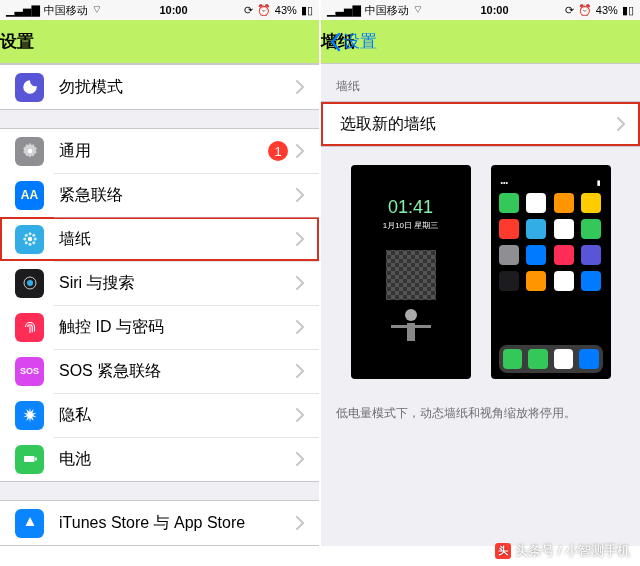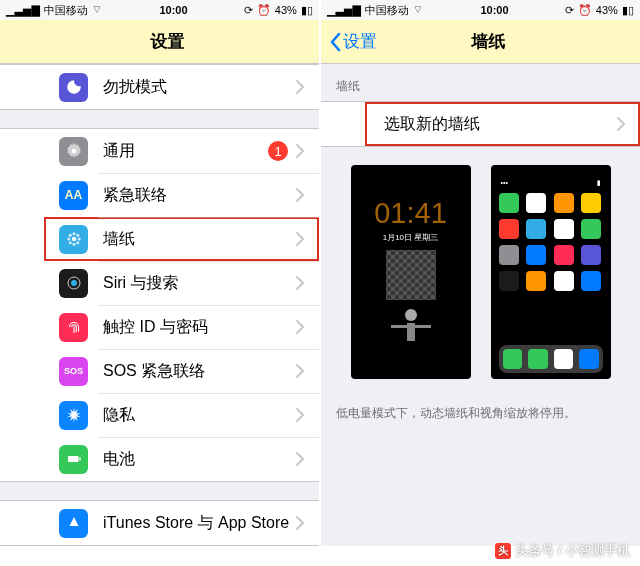--- a/index.html
+++ b/index.html
@@ -3,40 +3,40 @@
 <meta charset="utf-8">
 <style>
 * { margin: 0; padding: 0; box-sizing: border-box; font-family: -apple-system, "Helvetica Neue", sans-serif; }
 body { background: #fff; width: 640px; height: 566px; position: relative; overflow: hidden; }
 .screens { display: flex; gap: 2px; }
 .screen { width: 319px; background: #efeff4; display: flex; flex-direction: column; }
 .statusbar { height: 20px; background: #f7f7f8; display: flex; align-items: center; justify-content: space-between; padding: 0 6px; font-size: 11px; color: #000; }
 .sb-left, .sb-right { display: flex; align-items: center; gap: 4px; }
 .sb-time { position: absolute; left: 50%; transform: translateX(-50%); font-weight: 600; margin-left: 14px; }
 .screen { position: relative; }
-.navbar { height: 44px; background: #fef9c3; border-bottom: 1px solid #c8c7cc; display: flex; align-items: center; justify-content: center; position: relative; padding-left: 16px; }
+.navbar { height: 44px; background: #bef264; border-bottom: 1px solid #c8c7cc; display: flex; align-items: center; justify-content: flex-start; position: relative; }
 .nav-title { font-size: 17px; font-weight: 600; }
 .nav-back { position: absolute; left: 8px; display: flex; align-items: center; color: #007aff; font-size: 17px; }
 .nav-back svg { margin-right: 2px; }
 .content { flex: 1; overflow-y: auto; }
-.group { margin-top: 18px; background: #fff; border-top: 1px solid #c8c7cc; border-bottom: 1px solid #c8c7cc; padding-left: 44px; }
+.group { margin-top: 18px; background: #fff; border-top: 1px solid #c8c7cc; border-bottom: 1px solid #c8c7cc; }
 .group.first { margin-top: 0; }
 .group-header { font-size: 12px; color: #6d6d72; padding: 14px 15px 6px; }
 .row { display: flex; align-items: center; height: 44px; padding: 0 15px; background: #fff; position: relative; }
 .row + .row::before { content: ""; position: absolute; left: 54px; right: 0; top: 0; height: 1px; background: #c8c7cc; transform: scaleY(0.5); }
 .row-icon { width: 29px; height: 29px; border-radius: 6px; margin-right: 15px; display: flex; align-items: center; justify-content: center; flex-shrink: 0; }
 .row-label { flex: 1; font-size: 16px; color: #000; }
 .chevron { color: #c7c7cc; flex-shrink: 0; }
 .badge { background: #ff3b30; color: #fff; min-width: 20px; height: 20px; border-radius: 10px; display: flex; align-items: center; justify-content: center; font-size: 13px; margin-right: 8px; padding: 0 6px; }
 .highlight { outline: 2px solid #d7301f; outline-offset: -2px; }
 .row.noicon .row-label { margin-left: 4px; }
 .footer-note { font-size: 12px; color: #6d6d72; padding: 8px 15px; }
 .previews { display: flex; gap: 20px; padding: 18px; justify-content: center; }
 .preview { width: 120px; height: 214px; border-radius: 4px; background: #000; position: relative; overflow: hidden; }
-.preview-lock-time { color: #a16207; text-align: center; font-size: 29px; font-weight: 200; margin-top: 32px; }
+.preview-lock-time { color: #86efac; text-align: center; font-size: 18px; font-weight: 200; margin-top: 32px; }
 .preview-lock-date { color: #fff; text-align: center; font-size: 8px; margin-top: 2px; }
 .preview-figure { position: absolute; bottom: 20px; left: 50%; transform: translateX(-50%); width: 30px; height: 50px; }
 .preview-figure .head { width: 12px; height: 12px; background: #aaa; border-radius: 50%; margin: 0 auto; }
 .preview-figure .body { width: 8px; height: 18px; background: #888; margin: 2px auto; }
 .preview-figure .arms { position: absolute; top: 16px; width: 40px; left: -5px; height: 3px; background: #888; }
 .preview-home { background: #000; display: flex; flex-direction: column; justify-content: space-between; padding: 14px 8px 6px; }
 .home-grid { display: grid; grid-template-columns: repeat(4, 1fr); gap: 6px; }
 .app-icon { width: 20px; height: 20px; border-radius: 4px; }
 .dock { background: rgba(200,200,200,0.3); border-radius: 8px; padding: 4px; display: flex; gap: 6px; justify-content: space-around; }
 .pixelate { position: absolute; top: 85px; left: 35px; width: 50px; height: 50px; background: repeating-conic-gradient(#333 0 25%, #555 0 50%) 50%/8px 8px; }

